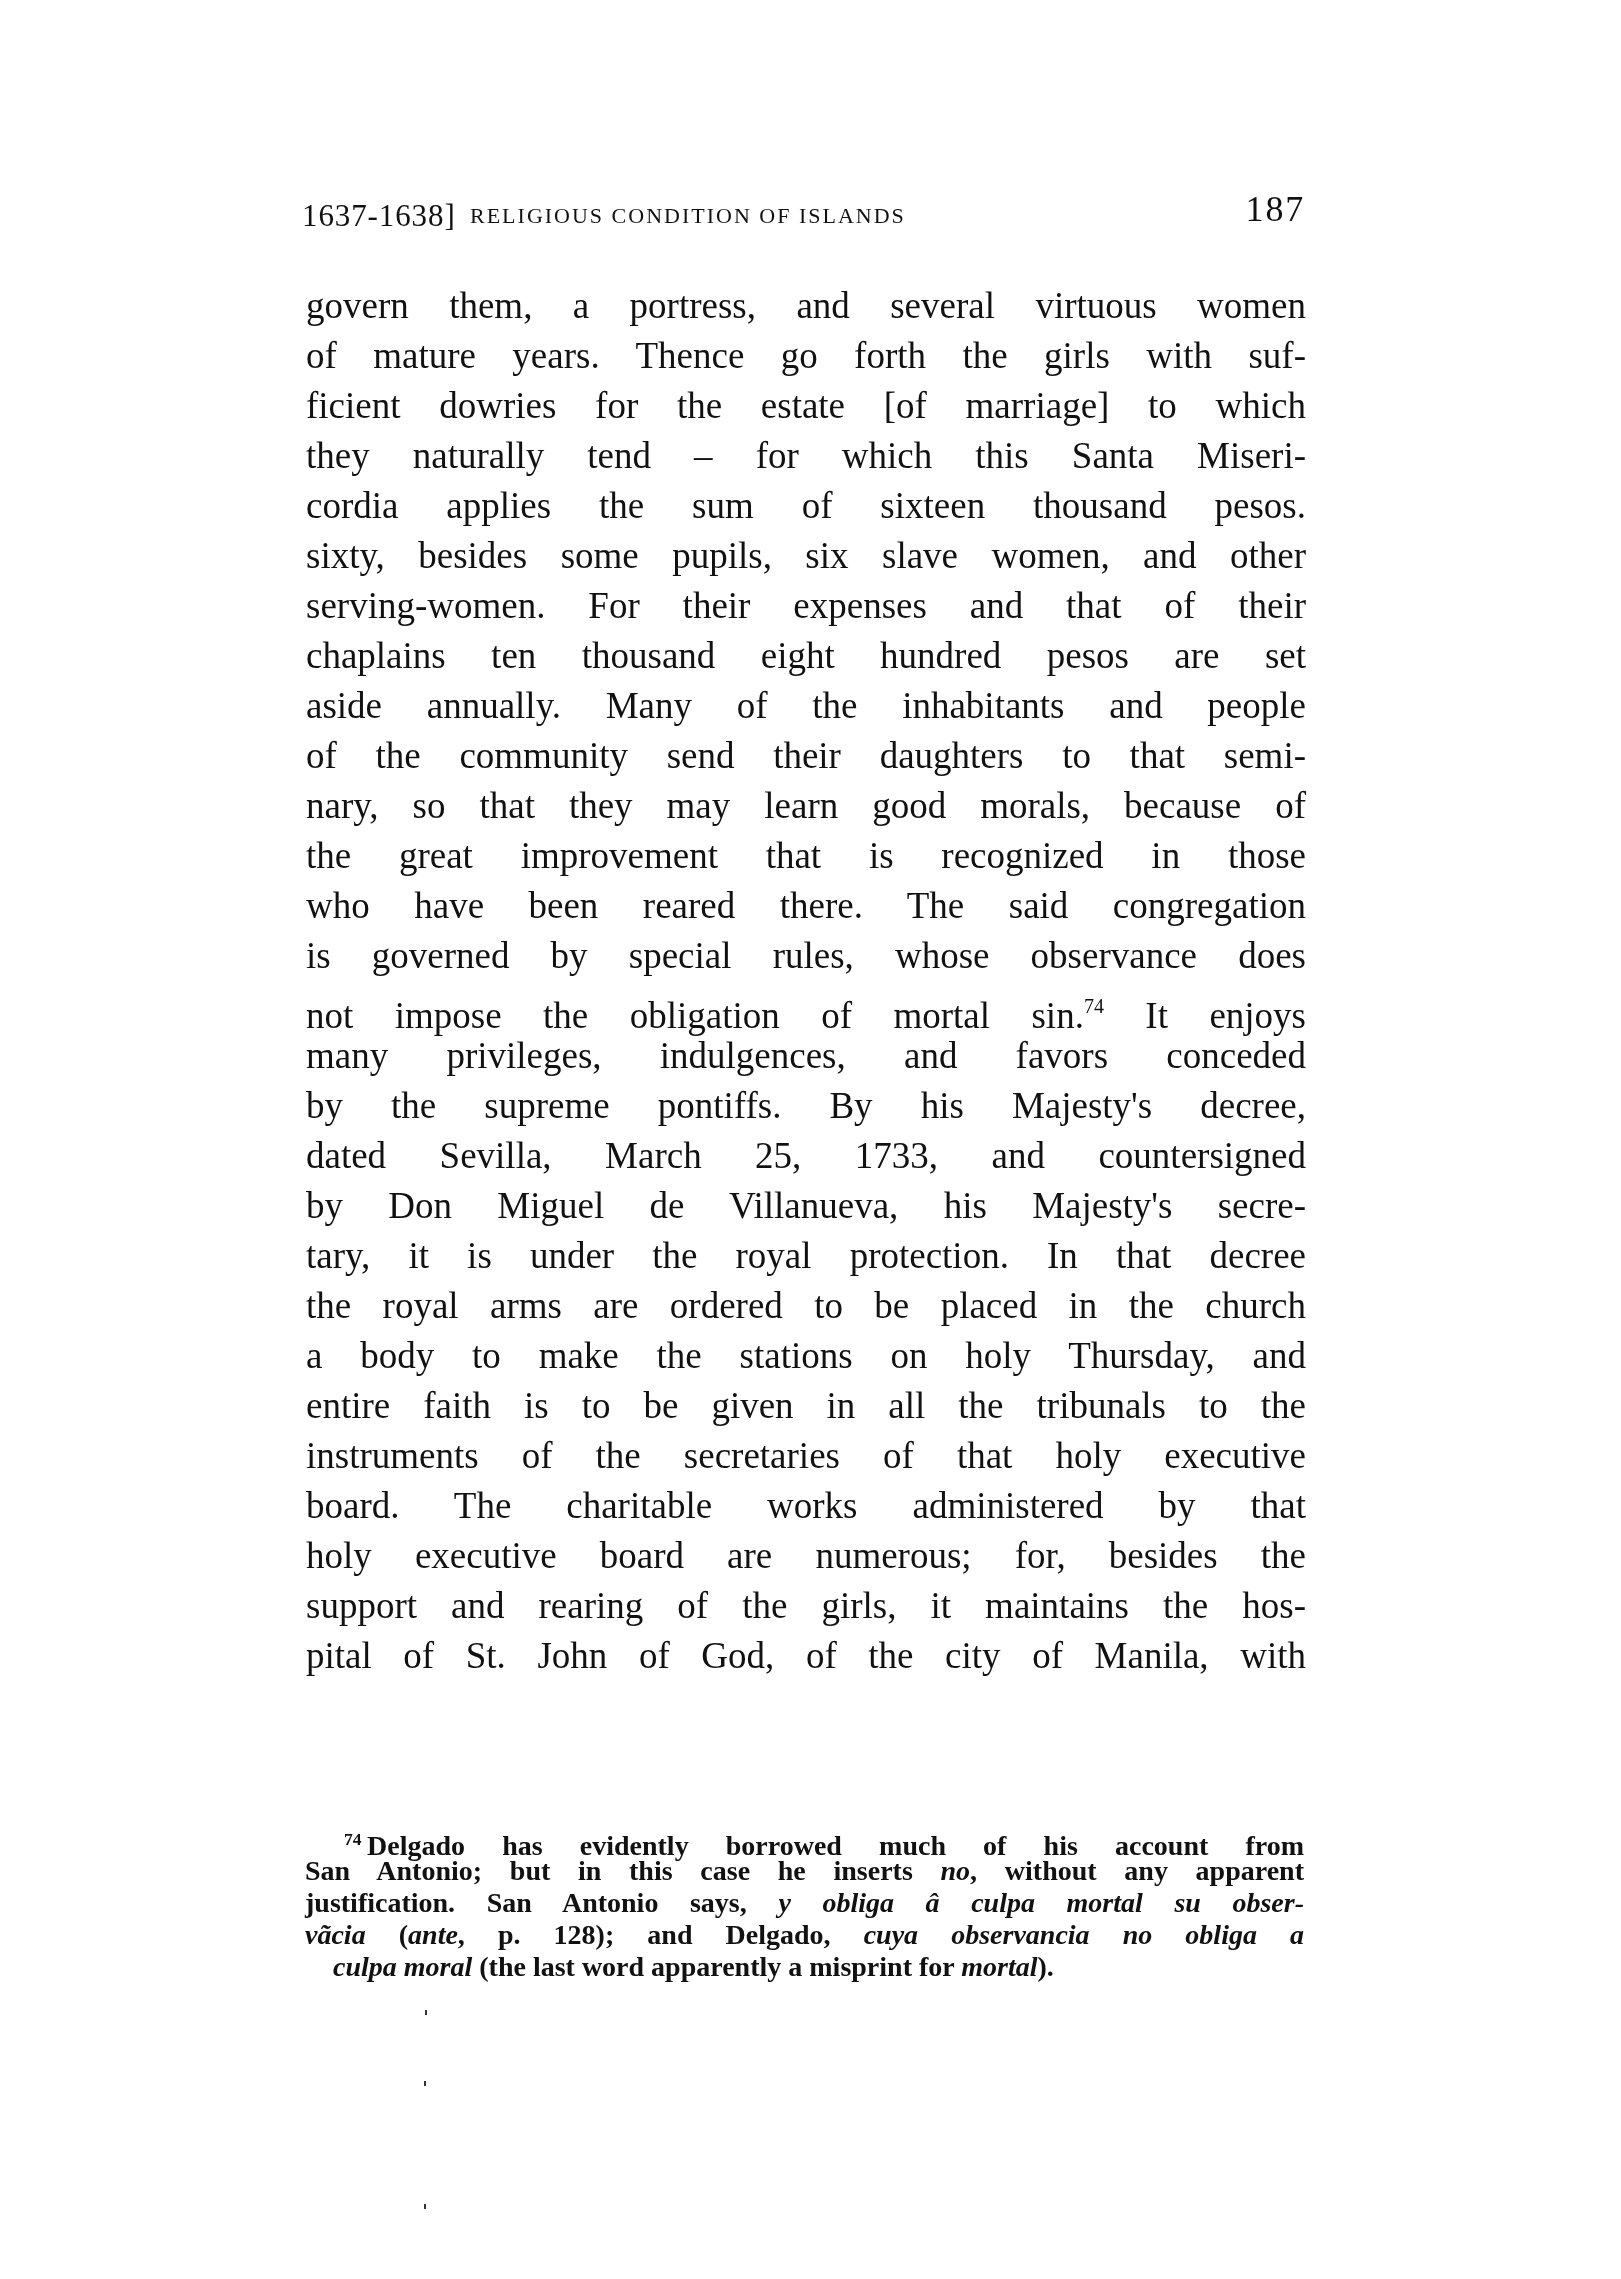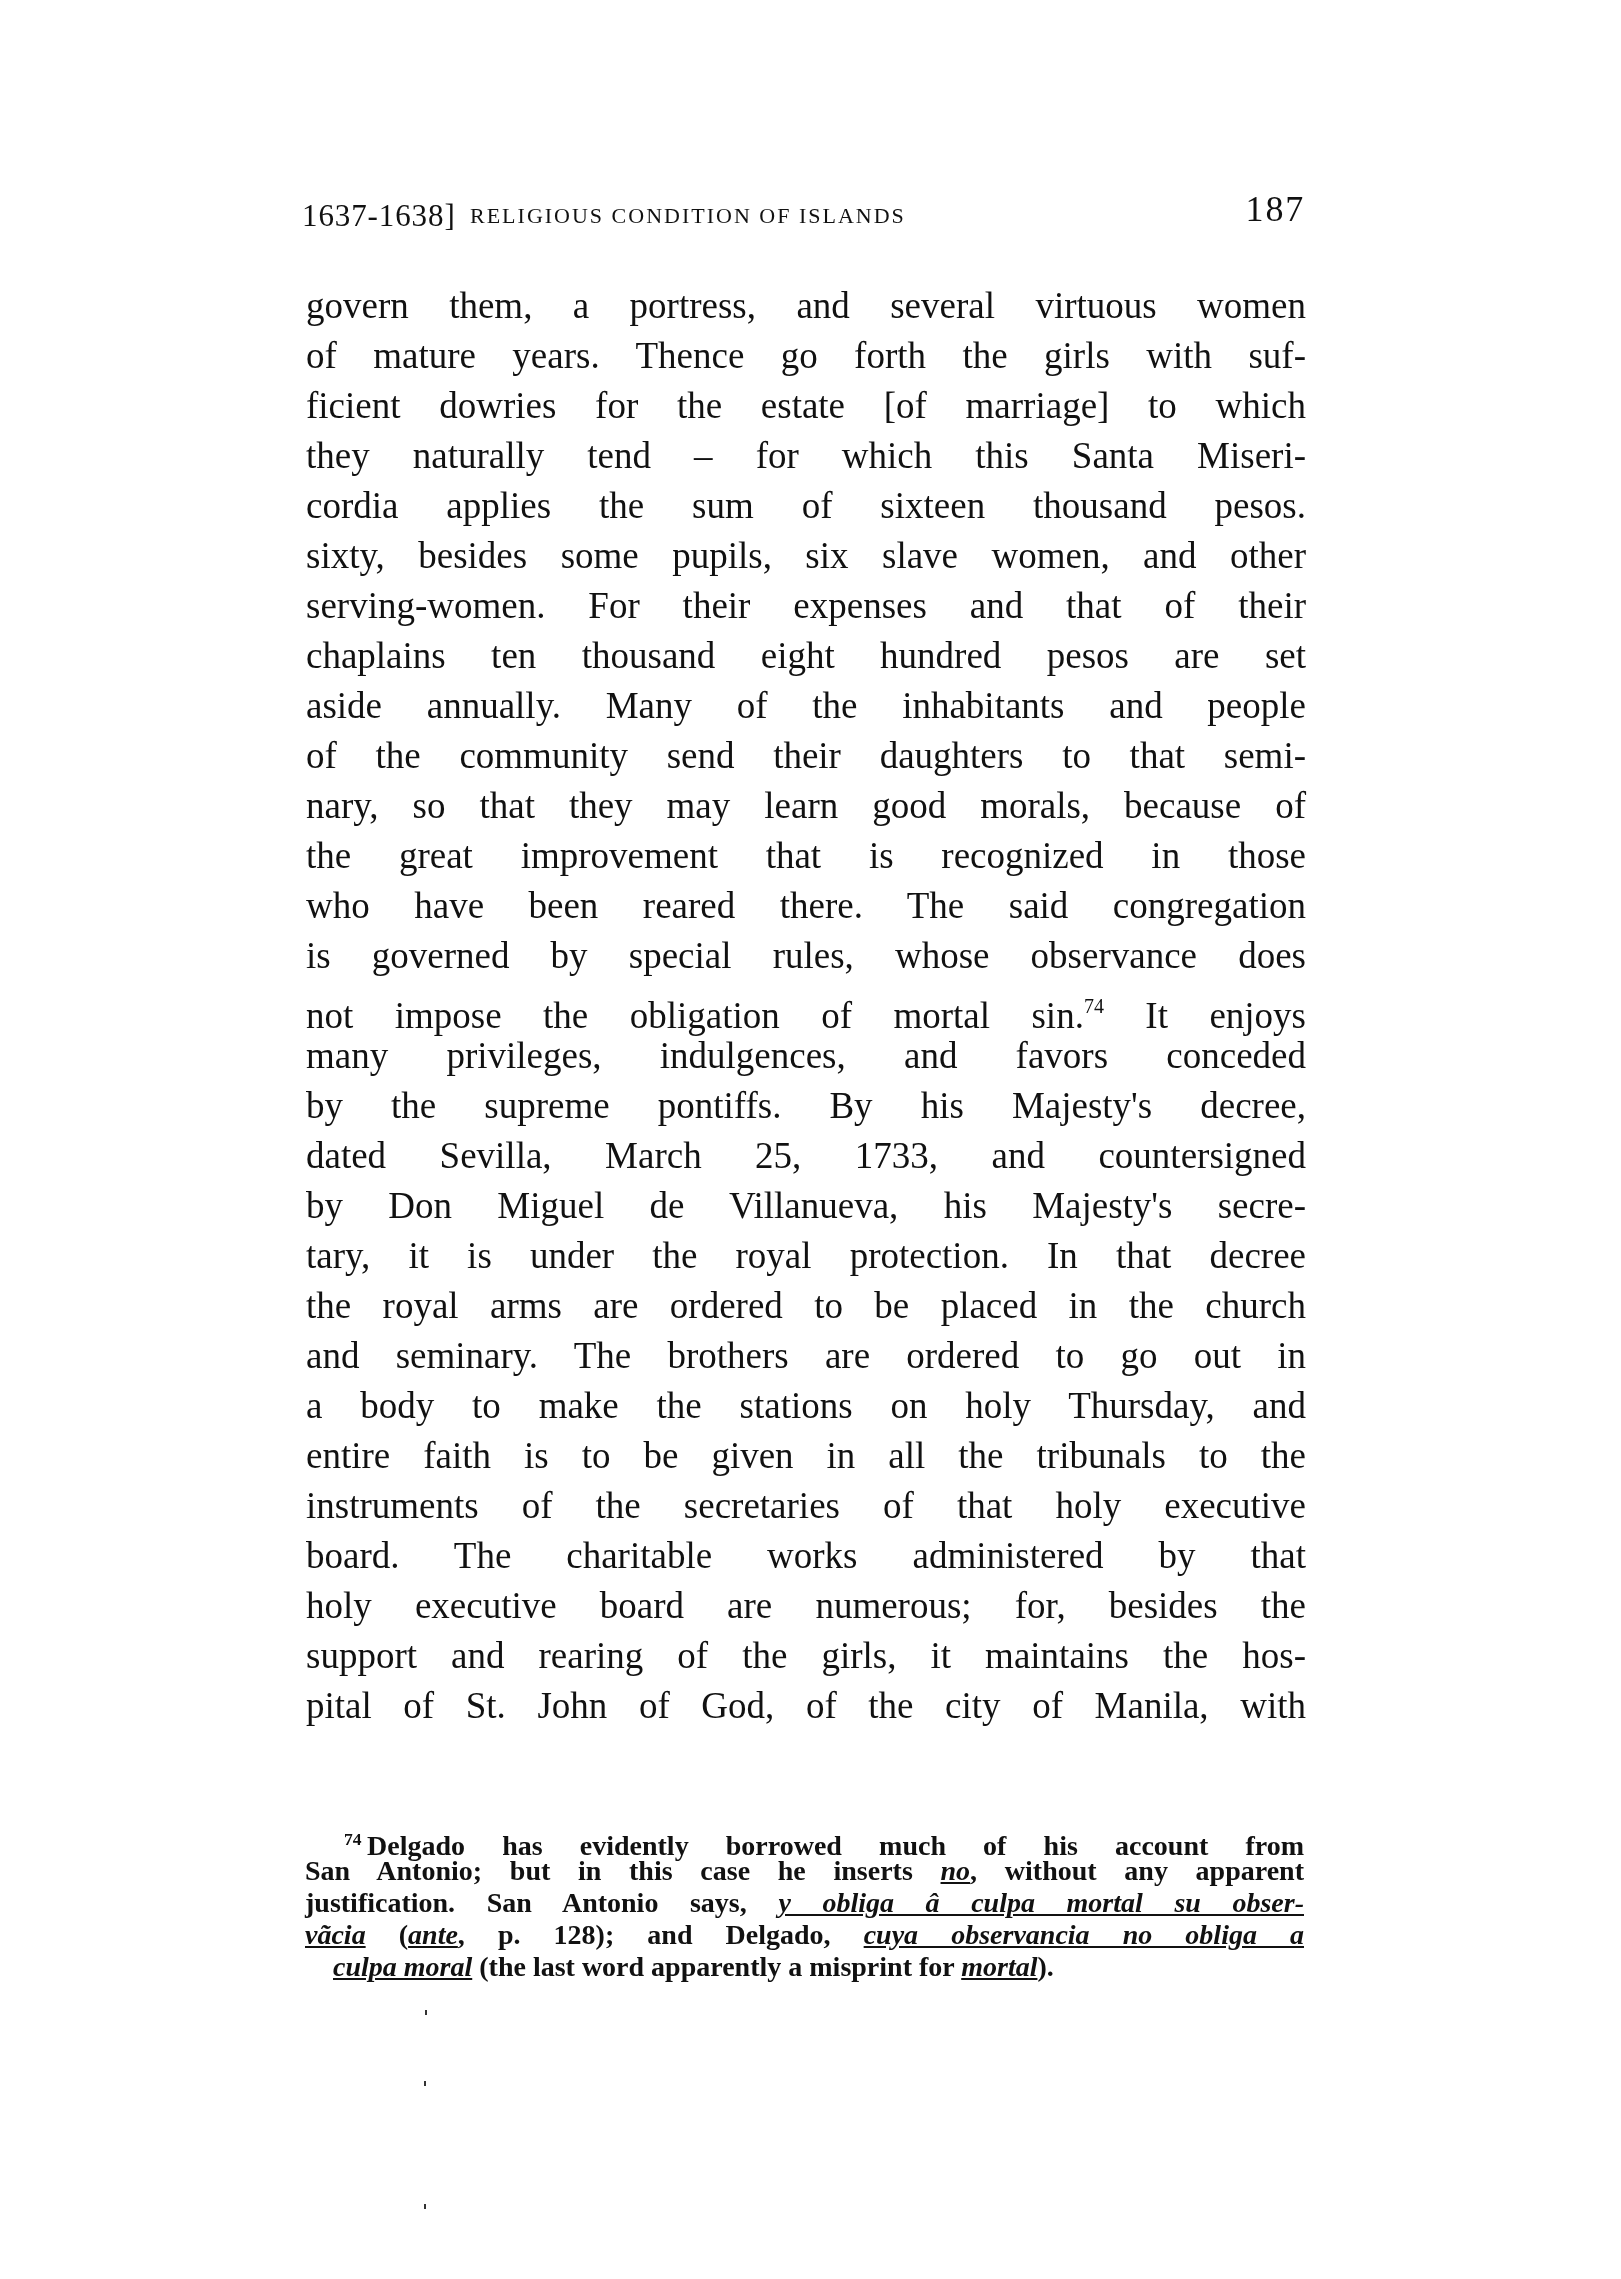--- a/index.html
+++ b/index.html
@@ -32,21 +32,21 @@
   .footnotes {
     position: absolute; left: 305px; top: 1823px; width: 999px;
   }
   .fline {
     display: block; height: 32px; line-height: 32px; font-size: 28px;
     text-align: justify; text-align-last: justify; white-space: nowrap;
     font-weight: bold;
   }
   .fline.first { padding-left: 39px; }
   .fline.last { text-align-last: left; margin-left: 28px; }
-  .fline i { font-style: italic; text-decoration: underline; }
+  .fline i { font-style: italic; }
   .fn-mark { font-size: 17.5px; vertical-align: 10px; margin-right: 5.5px; }
   .sup { font-size: 20px; vertical-align: 14.8px; }
   .speck { position: absolute; width: 1.8px; height: 4.6px; background: #333; }
 </style>
 </head>
 <body>
 
 <div class="page">
 
   <div class="running-head">
@@ -70,21 +70,20 @@
     <span class="line">the great improvement that is recognized in those</span>
     <span class="line">who have been reared there.  The said congregation</span>
     <span class="line">is governed by special rules, whose observance does</span>
     <span class="line"><span>not impose the obligation of mortal sin.</span><span class="sup">74</span> <span>It enjoys</span></span>
     <span class="line">many privileges, indulgences, and favors conceded</span>
     <span class="line">by the supreme pontiffs.  By his Majesty's decree,</span>
     <span class="line">dated Sevilla, March 25, 1733, and countersigned</span>
     <span class="line">by Don Miguel de Villanueva, his Majesty's secre-</span>
     <span class="line">tary, it is under the royal protection.  In that decree</span>
     <span class="line">the royal arms are ordered to be placed in the church</span>
-    <span class="line">and seminary.  The brothers are ordered to go out in</span>
     <span class="line">a body to make the stations on holy Thursday, and</span>
     <span class="line">entire faith is to be given in all the tribunals to the</span>
     <span class="line">instruments of the secretaries of that holy executive</span>
     <span class="line">board.  The charitable works administered by that</span>
     <span class="line">holy executive board are numerous; for, besides the</span>
     <span class="line">support and rearing of the girls, it maintains the hos-</span>
     <span class="line">pital of St. John of God, of the city of Manila, with</span>
   </div>
 
   <div class="footnotes">

